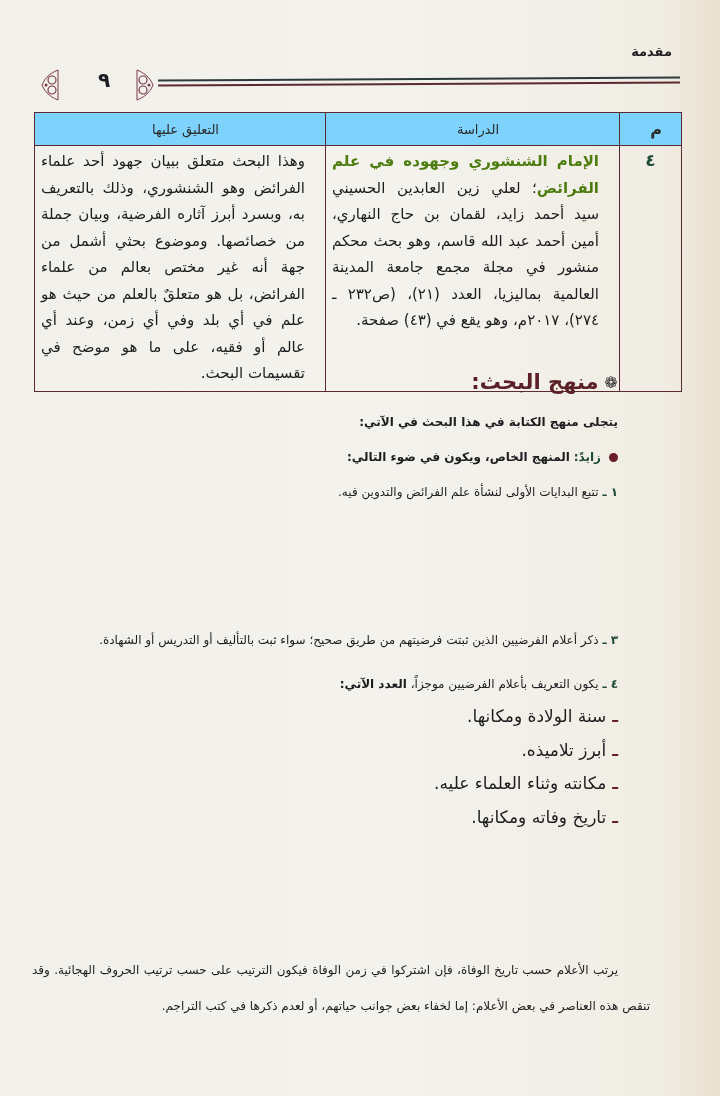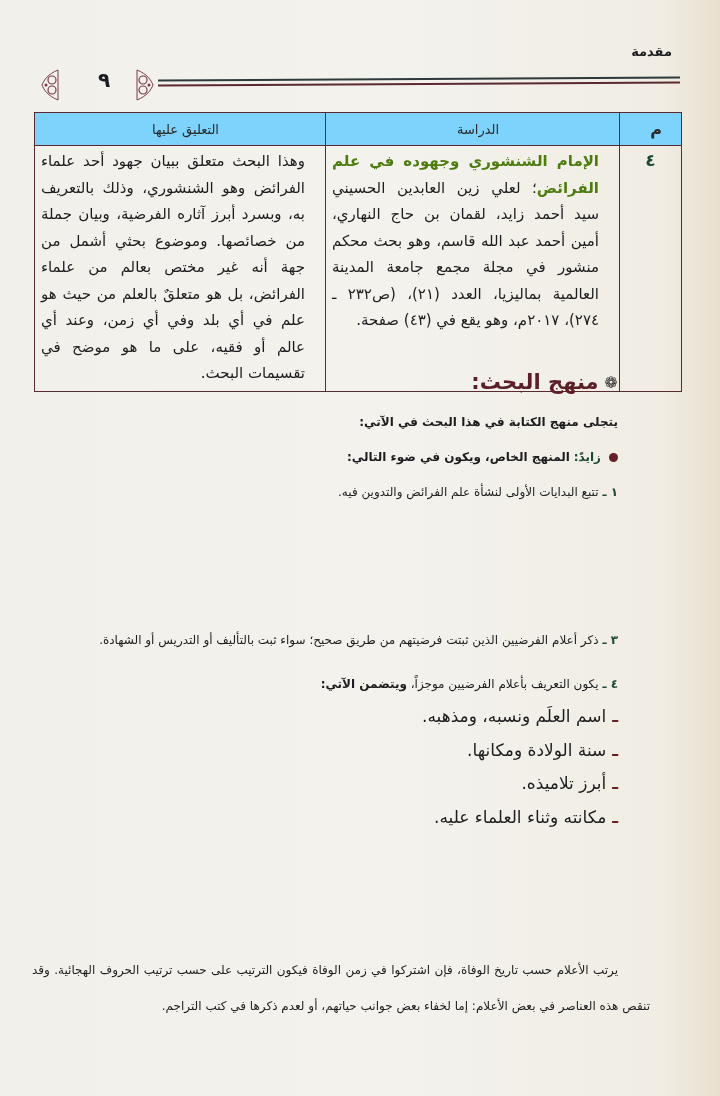--- a/index.html
+++ b/index.html
@@ -135,25 +135,25 @@
 
 
   <div class="para" style="top:614px; right:70px; text-indent:32px;margin-top:8px;">
     <span class="num">٣ ـ</span>
     <span>ذكر أعلام الفرضيين الذين ثبتت فرضيتهم من طريق صحيح؛ سواء ثبت بالتأليف أو التدريس أو الشهادة.</span>
   </div>
 
   <div class="para" style="top:666px; right:102px;">
     <span class="num">٤ ـ</span>
     <span>يكون التعريف بأعلام الفرضيين موجزاً،</span>
-    <span class="bold">ويتضمن الآتي:</span>
+    <span class="bold">العدد الآتي:</span>
   </div>
 
   <div class="sub-list">
-    <div class="item"><span class="dash">ـ </span><span>اسم العلَم ونسبه، ومذهبه.</span></div>
     <div class="item"><span class="dash">ـ </span><span>سنة الولادة ومكانها.</span></div>
     <div class="item"><span class="dash">ـ </span><span>أبرز تلاميذه.</span></div>
     <div class="item"><span class="dash">ـ </span><span>مكانته وثناء العلماء عليه.</span></div>
+    <div class="item"><span class="dash">ـ </span><span>تاريخ وفاته ومكانها.</span></div>
   </div>
 
   <div class="para" style="top:952px; right:70px; text-indent:32px;">يرتب الأعلام حسب تاريخ الوفاة، فإن اشتركوا في زمن الوفاة فيكون الترتيب على حسب ترتيب الحروف الهجائية. وقد تنقص هذه العناصر في بعض الأعلام: إما لخفاء بعض جوانب حياتهم، أو لعدم ذكرها في كتب التراجم.</div>
 
 </div>
 
 </body></html>

